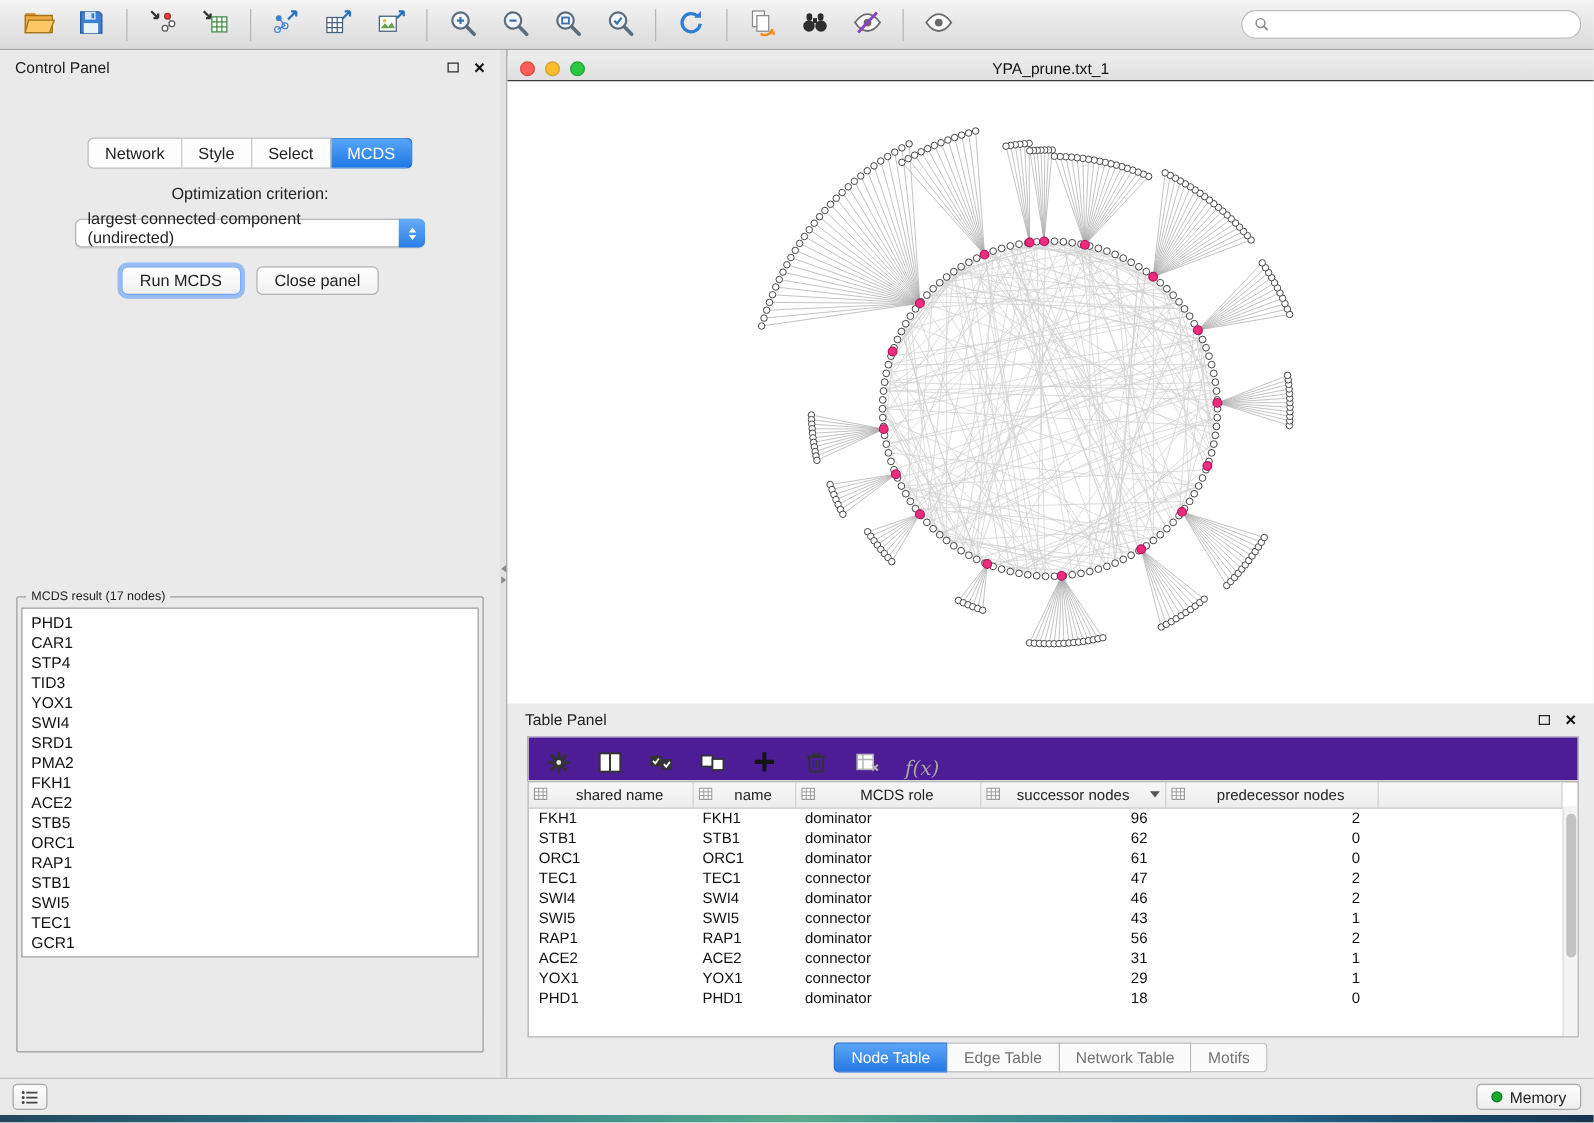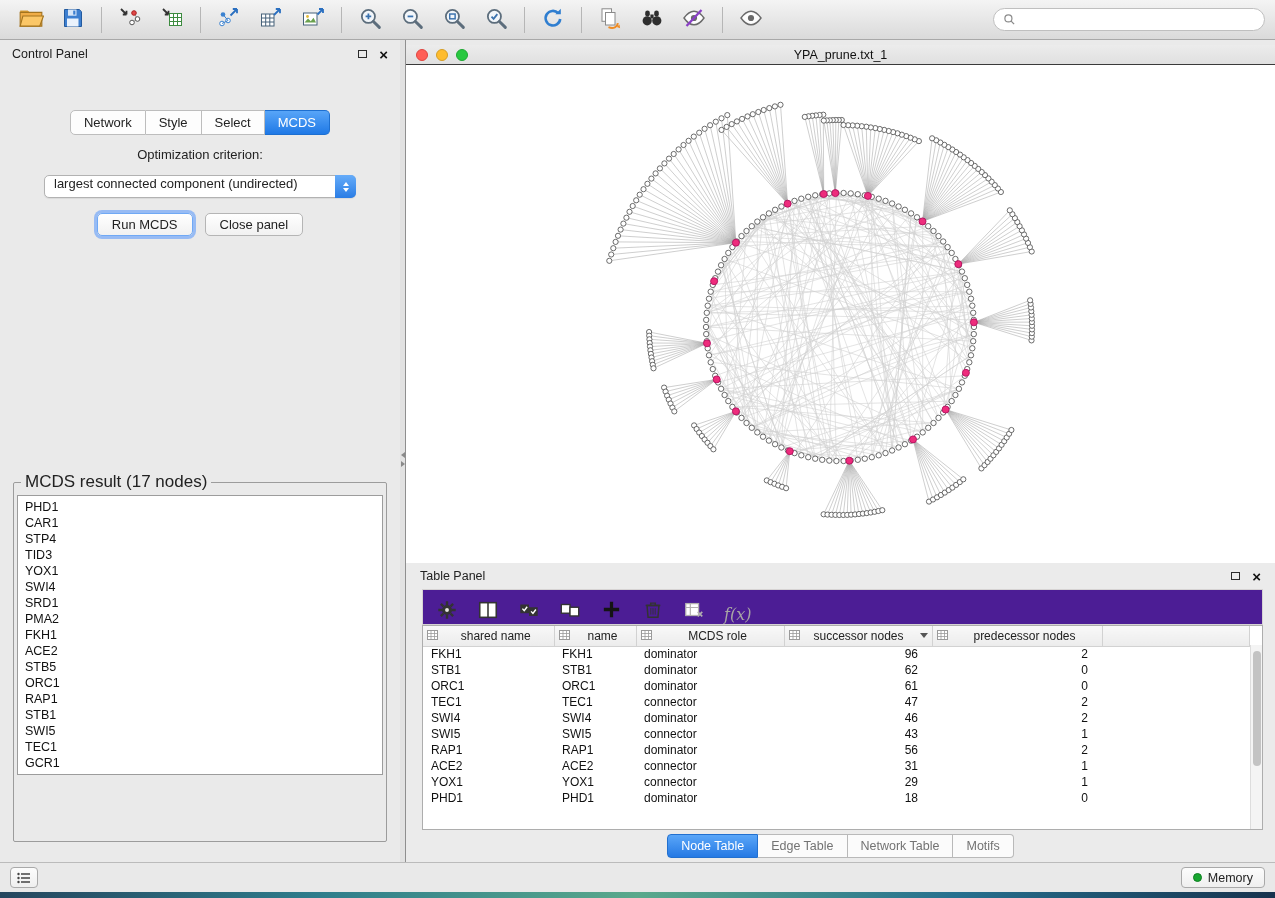--- a/index.html
+++ b/index.html
@@ -26,34 +26,34 @@
   .pt-icons { margin-left:auto; display:flex; align-items:center; gap:12px; }
   .float-glyph { width:9px; height:8px; border:1.5px solid #2b2b2b; display:inline-block; }
   .close-glyph { font-size:15px; font-weight:bold; color:#111; line-height:1; }
   .cp-body { flex:1; display:flex; flex-direction:column; align-items:center; padding:4px 12px 20px; }
   .segmented { display:flex; margin-top:6px; }
   .seg { padding:4px 13px; font-size:13px; background:#fdfdfd; border:1px solid #bdbdbd; border-left:none; color:#222; }
   .seg:first-child { border-left:1px solid #bdbdbd; border-radius:5px 0 0 5px; }
   .seg:last-child { border-radius:0 5px 5px 0; }
   .seg.active { background:linear-gradient(#58a5f8,#1f79e6); border-color:#1d6fd0; color:#fff; }
   .opt-label { margin-top:12px; font-size:13px; }
-  .dropdown { margin-top:13px; width:312px; height:23px; background:#fff; border:1px solid #b2b2b2; border-radius:5px;
-    position:relative; display:flex; align-items:flex-start; padding:0 26px 0 9px; font-size:13px;
+  .dropdown { margin-top:13px; width:280px; height:23px; background:#fff; border:1px solid #b2b2b2; border-radius:5px;
+    position:relative; display:flex; align-items:flex-end; padding:0 26px 0 9px; font-size:13px;
     box-shadow:0 1px 1px rgba(0,0,0,.07); }
   .dd-cap { position:absolute; right:-1px; top:-1px; width:21px; height:23px; border-radius:0 5px 5px 0;
     background:linear-gradient(#66acf9,#2a7de5); display:flex; flex-direction:column; align-items:center; justify-content:center; gap:2px; }
   .tri-up { width:0; height:0; border:3.5px solid transparent; border-bottom:4.5px solid #fff; border-top:none; }
   .tri-dn { width:0; height:0; border:3.5px solid transparent; border-top:4.5px solid #fff; border-bottom:none; }
   .btn-row { margin-top:15px; display:flex; gap:12px; }
   .mac-btn { height:23px; padding:0 14px; font:inherit; font-size:13px; background:linear-gradient(#ffffff,#f1f1f1);
     border:1px solid #b5b5b5; border-radius:5px; color:#222; }
   .mac-btn.focused { box-shadow:0 0 0 3px rgba(82,148,251,.55); border-color:#70a9f5; }
   .mcds-fieldset { margin-top:auto; width:374px; height:370px; border:1px solid #9c9c9c; border-radius:2px;
     padding:3px; background:transparent; }
-  .mcds-fieldset legend { font-size:17px; padding:0 4px; margin-left:4px; }
+  .mcds-fieldset legend { font-size:10px; padding:0 4px; margin-left:4px; }
   .mcds-list { width:100%; height:100%; background:#fff; border:1px solid #9c9c9c; overflow:hidden; padding:3px 0; }
   .mcds-item { height:16px; line-height:16px; padding:0 7px; font-size:12.5px; color:#111; }
   
   .splitter { width:6px; background:#e2e2e2; position:relative; }
   .splitter .handle { position:absolute; top:408px; left:0; width:6px; height:22px; display:flex; flex-direction:column;
     align-items:center; justify-content:center; gap:3px; }
   .h-tri-l { width:0; height:0; border:3px solid transparent; border-right:4px solid #8a8a8a; border-left:none; }
   .h-tri-r { width:0; height:0; border:3px solid transparent; border-left:4px solid #8a8a8a; border-right:none; }
   
   .right-col { flex:1; display:flex; flex-direction:column; background:#eaeaea; border-left:1px solid #8f8f8f; padding-top:5px; }

